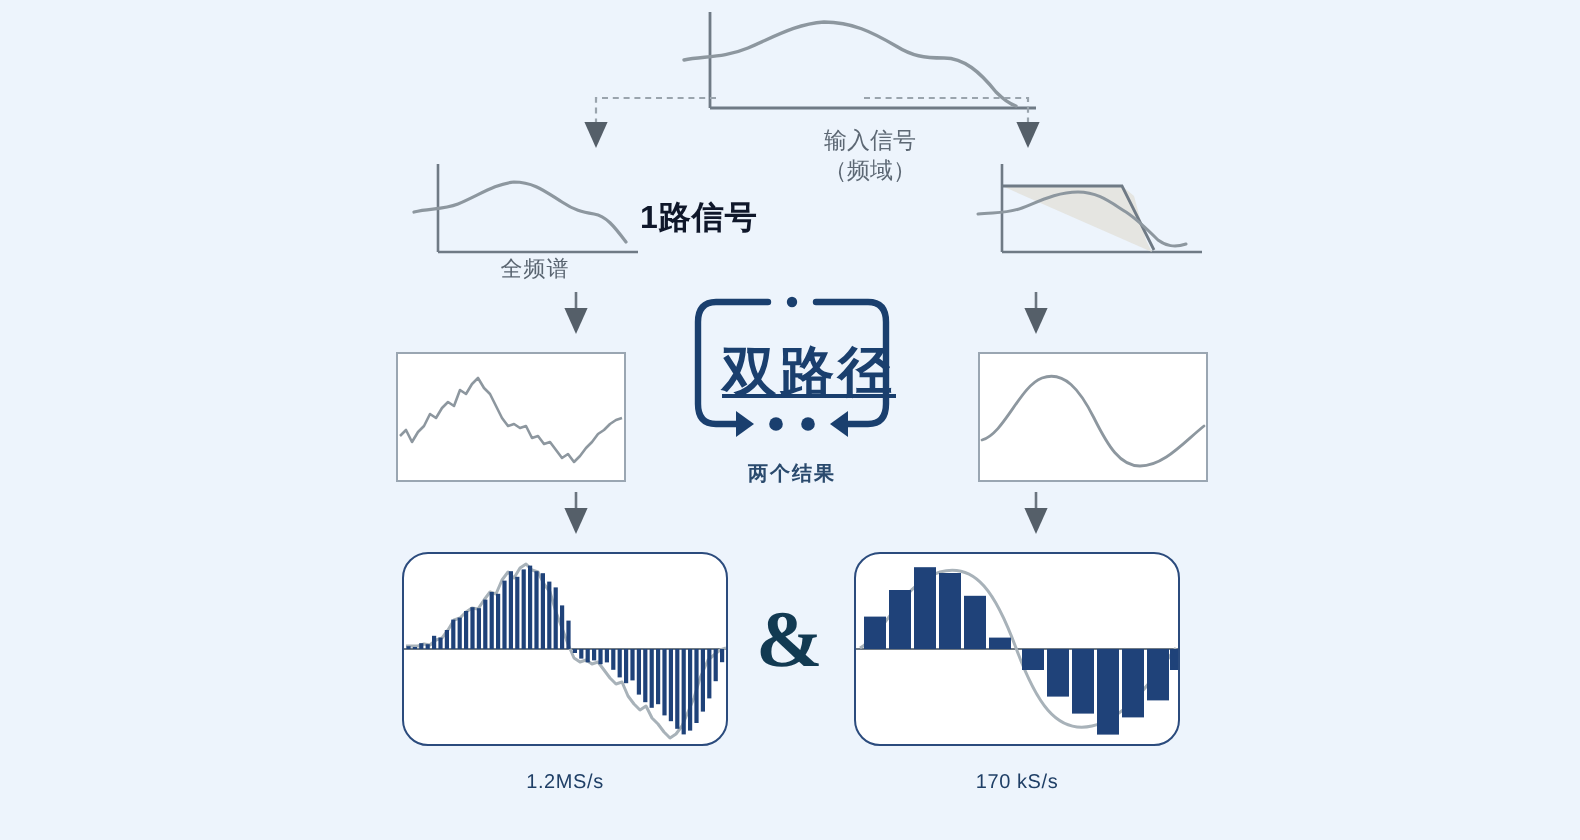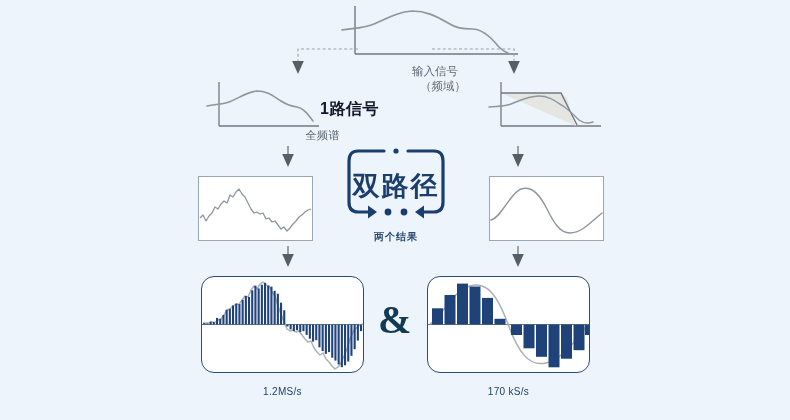--- a/index.html
+++ b/index.html
@@ -8,21 +8,21 @@
     background:#edf4fc;
     font-family:"Liberation Sans","DejaVu Sans",sans-serif;
     overflow:hidden;
   }
   #stage{position:relative;width:790px;height:320px;padding-left:44px;}
   .abs{position:absolute;}
   svg{display:block;overflow:visible;}
 
   .lbl{
     position:absolute;
-    text-align:right;
+    text-align:center;
     color:#5a6571;
     font-size:11px;
     line-height:14px;
     white-space:nowrap;
     letter-spacing:0.5px;
   }
   .lbl-sub{
     position:absolute;
     text-align:center;
     color:#5d6874;
@@ -93,21 +93,21 @@
 
   <div class="abs" style="left:340px;top:4px;">
     <svg width="190" height="58" viewBox="0 0 190 58">
       <path d="M15 2 L15 50" stroke="#6f7a85" stroke-width="1.4" fill="none"></path>
       <path d="M15 50 L178 50" stroke="#6f7a85" stroke-width="1.4" fill="none"></path>
       <path d="M2 26 C12 24, 22 25, 34 20 C48 14, 58 8, 72 7 C86 7, 96 12, 108 19 C116 24, 122 25, 132 25 C142 25, 150 32, 158 42 C162 46, 165 48, 168 49" stroke="#8d979f" stroke-width="1.7" fill="none" stroke-linecap="round"></path>
     </svg>
   </div>
 
   <div class="lbl-sub" style="left:320px;top:64px;width:230px;">输入信号</div>
-  <div class="lbl-sub" style="left:328px;top:79px;width:230px;">（频域）</div>
+  <div class="lbl-sub" style="left:320px;top:79px;width:230px;">（频域）</div>
   <div class="lbl-strong" style="left:320px;top:99px;width:230px;">1路信号</div>
 
   <div class="abs" style="left:290px;top:44px;">
     <svg width="70" height="34" viewBox="0 0 70 34">
       <path d="M68 5 L8 5 L8 18" stroke="#9aa4ad" stroke-width="1.1" fill="none" stroke-dasharray="3,2.4"></path>
       <path d="M2.2 17 L13.8 17 L8 30 Z" fill="#555f69"></path>
     </svg>
   </div>
 
   <div class="abs" style="left:430px;top:44px;">
@@ -185,21 +185,21 @@
 
       <path d="M24 57.5 L33 64 L24 70.5 Z" fill="#1a3f6e"></path>
       <path d="M80 57.5 L71 64 L80 70.5 Z" fill="#1a3f6e"></path>
 
       <circle cx="44" cy="64" r="3.4" fill="#1a3f6e"></circle>
       <circle cx="60" cy="64" r="3.4" fill="#1a3f6e"></circle>
 
       <circle cx="52" cy="3" r="2.6" fill="#1a3f6e"></circle>
     </svg>
   </div>
-  <div class="core-word" style="left:344px;top:168px;width:104px;text-align:center;">双路径</div>
+  <div class="core-word" style="left:344px;top:168px;width:104px;text-align:right;text-decoration:underline;">双路径</div>
 
   <div class="lbl-result" style="left:331px;top:230px;width:130px;">两个结果</div>
 
   <div class="bigpanel" style="left:201px;top:276px;width:163px;height:97px;">
     <svg width="161" height="95" viewBox="0 0 161 95">
 
       <line x1="0" y1="47.5" x2="161" y2="47.5" stroke="#6f7a85" stroke-width="1.1"></line>
 
       <path d="M1 46 L7 46 L10 45 L13 45.5 L16 43 L19 42 L22 38 L25 33 L28 32 L31 29 L34 27 L37 27.5 L40 23 L43 19 L46 20 L49 13 L52 9 L55 12 L58 7 L61 5 L64 8 L67 9 L70 15 L73 19 L76 29 L79 37 L82 45 L85 52 L88 54 L91 53 L94 55 L97 54 L100 58 L103 62 L106 65 L109 64 L112 71 L115 75 L118 78 L121 76 L124 82 L127 85 L130 89 L133 92 L136 90 L139 86 L142 79 L145 72 L148 62 L152 53 L158 48 L161 47" stroke="#a8b2b9" stroke-width="1.5" fill="none" stroke-linejoin="round"></path>
       <g>

